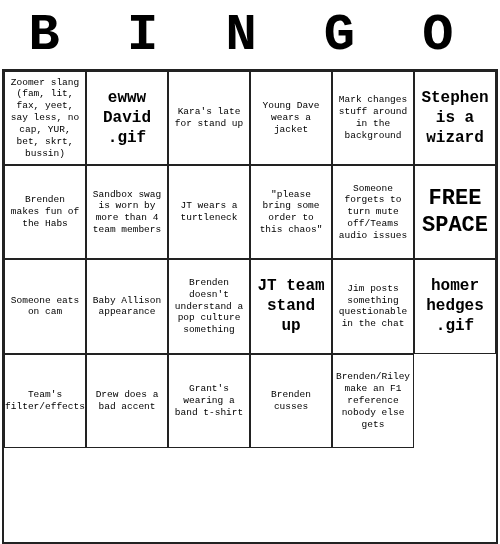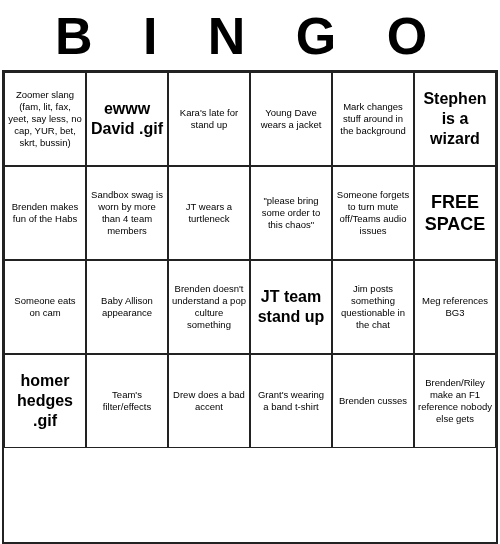--- a/index.html
+++ b/index.html
@@ -1,15 +1,15 @@
 <!DOCTYPE html>
 <html><head>
   <meta charset="utf-8">
   <style>
-    * { box-sizing: border-box; margin: 0; padding: 0; }
+    * { box-sizing: border-box; margin: 0; padding: 0; font-family: Liberation Mono, monospace; }
     body {
       width: 500px;
       height: 544px;
       background: #fff;
       font-family: Arial, sans-serif;
       display: flex;
       flex-direction: column;
       align-items: center;
     }
     .title {
@@ -37,21 +37,21 @@
       padding: 3px;
       font-size: 9.5px;
       line-height: 1.25;
       overflow: hidden;
     }
     .cell.large-text {
       font-size: 16px;
       font-weight: bold;
     }
     .cell.free-space {
-      font-size: 18px;
+      font-size: 22px;
       font-weight: bold;
     }
   </style>
 </head>
 <body>
 
 <div class="title">B  I  N  G  O</div>
 
 <div class="bingo-grid">
 <div class="cell">Zoomer slang (fam, lit, fax, yeet, say less, no cap, YUR, bet, skrt, bussin)</div>
@@ -64,20 +64,19 @@
     <div class="cell">Sandbox swag is worn by more than 4 team members</div>
     <div class="cell">JT wears a turtleneck</div>
     <div class="cell">"please bring some order to this chaos"</div>
     <div class="cell">Someone forgets to turn mute off/Teams audio issues</div>
     <div class="cell free-space">FREE SPACE</div>
     <div class="cell">Someone eats on cam</div>
     <div class="cell">Baby Allison appearance</div>
     <div class="cell">Brenden doesn't understand a pop culture something</div>
     <div class="cell large-text">JT team stand up</div>
     <div class="cell">Jim posts something questionable in the chat</div>
-    <div class="cell">Meg references BG3</div>
     <div class="cell large-text">homer hedges .gif</div>
     <div class="cell">Team's filter/effects</div>
     <div class="cell">Drew does a bad accent</div>
     <div class="cell">Grant's wearing a band t-shirt</div>
     <div class="cell">Brenden cusses</div>
     <div class="cell">Brenden/Riley make an F1 reference nobody else gets</div>
   </div>
 
 </body></html>

